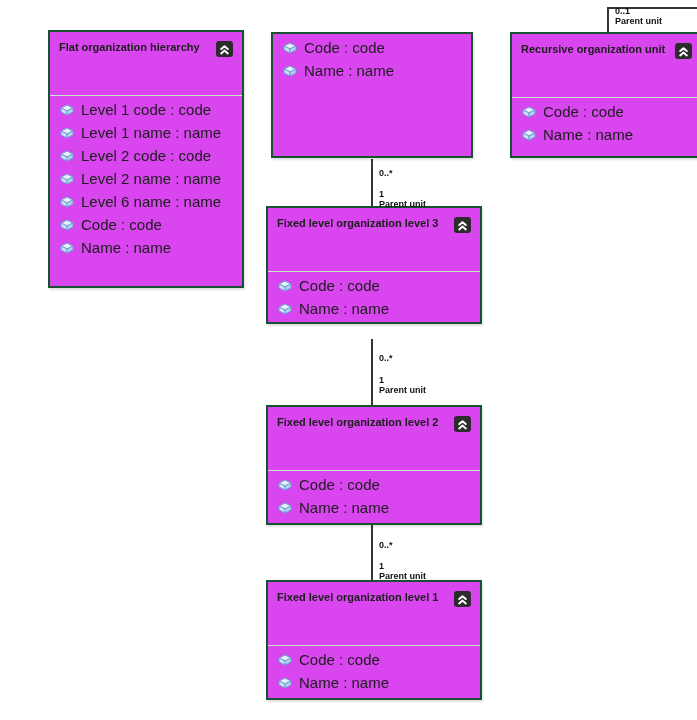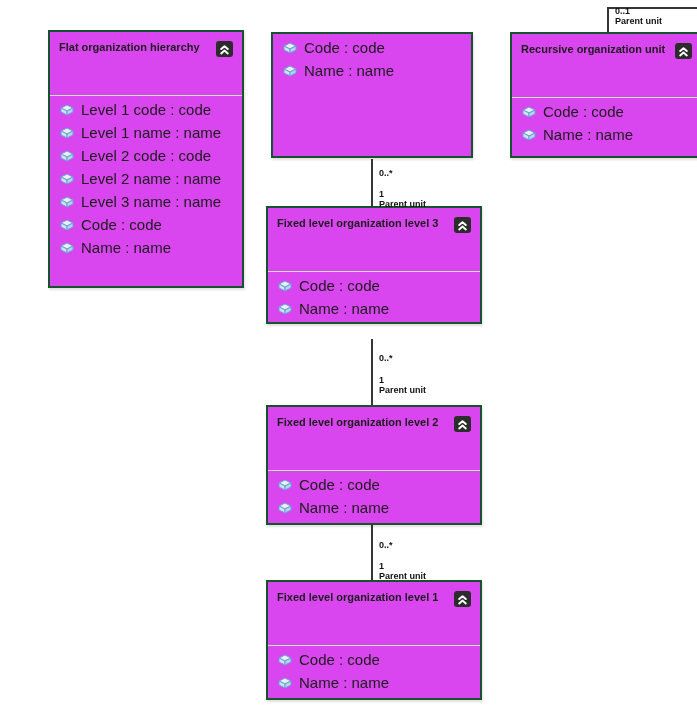--- a/index.html
+++ b/index.html
@@ -110,21 +110,21 @@
             <polygon points="13,4 13,8 7,11 7,7"></polygon>
           </svg>
           <span class="attr-label">Level 2 name : name</span>
         </div>
       <div class="attr-row">
           <svg class="attr-icon" width="14" height="12" viewBox="0 0 14 12">
             <polygon points="7,1 13,4 7,7 1,4"></polygon>
             <polygon points="1,4 7,7 7,11 1,8"></polygon>
             <polygon points="13,4 13,8 7,11 7,7"></polygon>
           </svg>
-          <span class="attr-label">Level 3 name : name</span>
+          <span class="attr-label">Level 6 name : name</span>
         </div>
       <div class="attr-row">
           <svg class="attr-icon" width="14" height="12" viewBox="0 0 14 12">
             <polygon points="7,1 13,4 7,7 1,4"></polygon>
             <polygon points="1,4 7,7 7,11 1,8"></polygon>
             <polygon points="13,4 13,8 7,11 7,7"></polygon>
           </svg>
           <span class="attr-label">Code : code</span>
         </div>
       <div class="attr-row">

